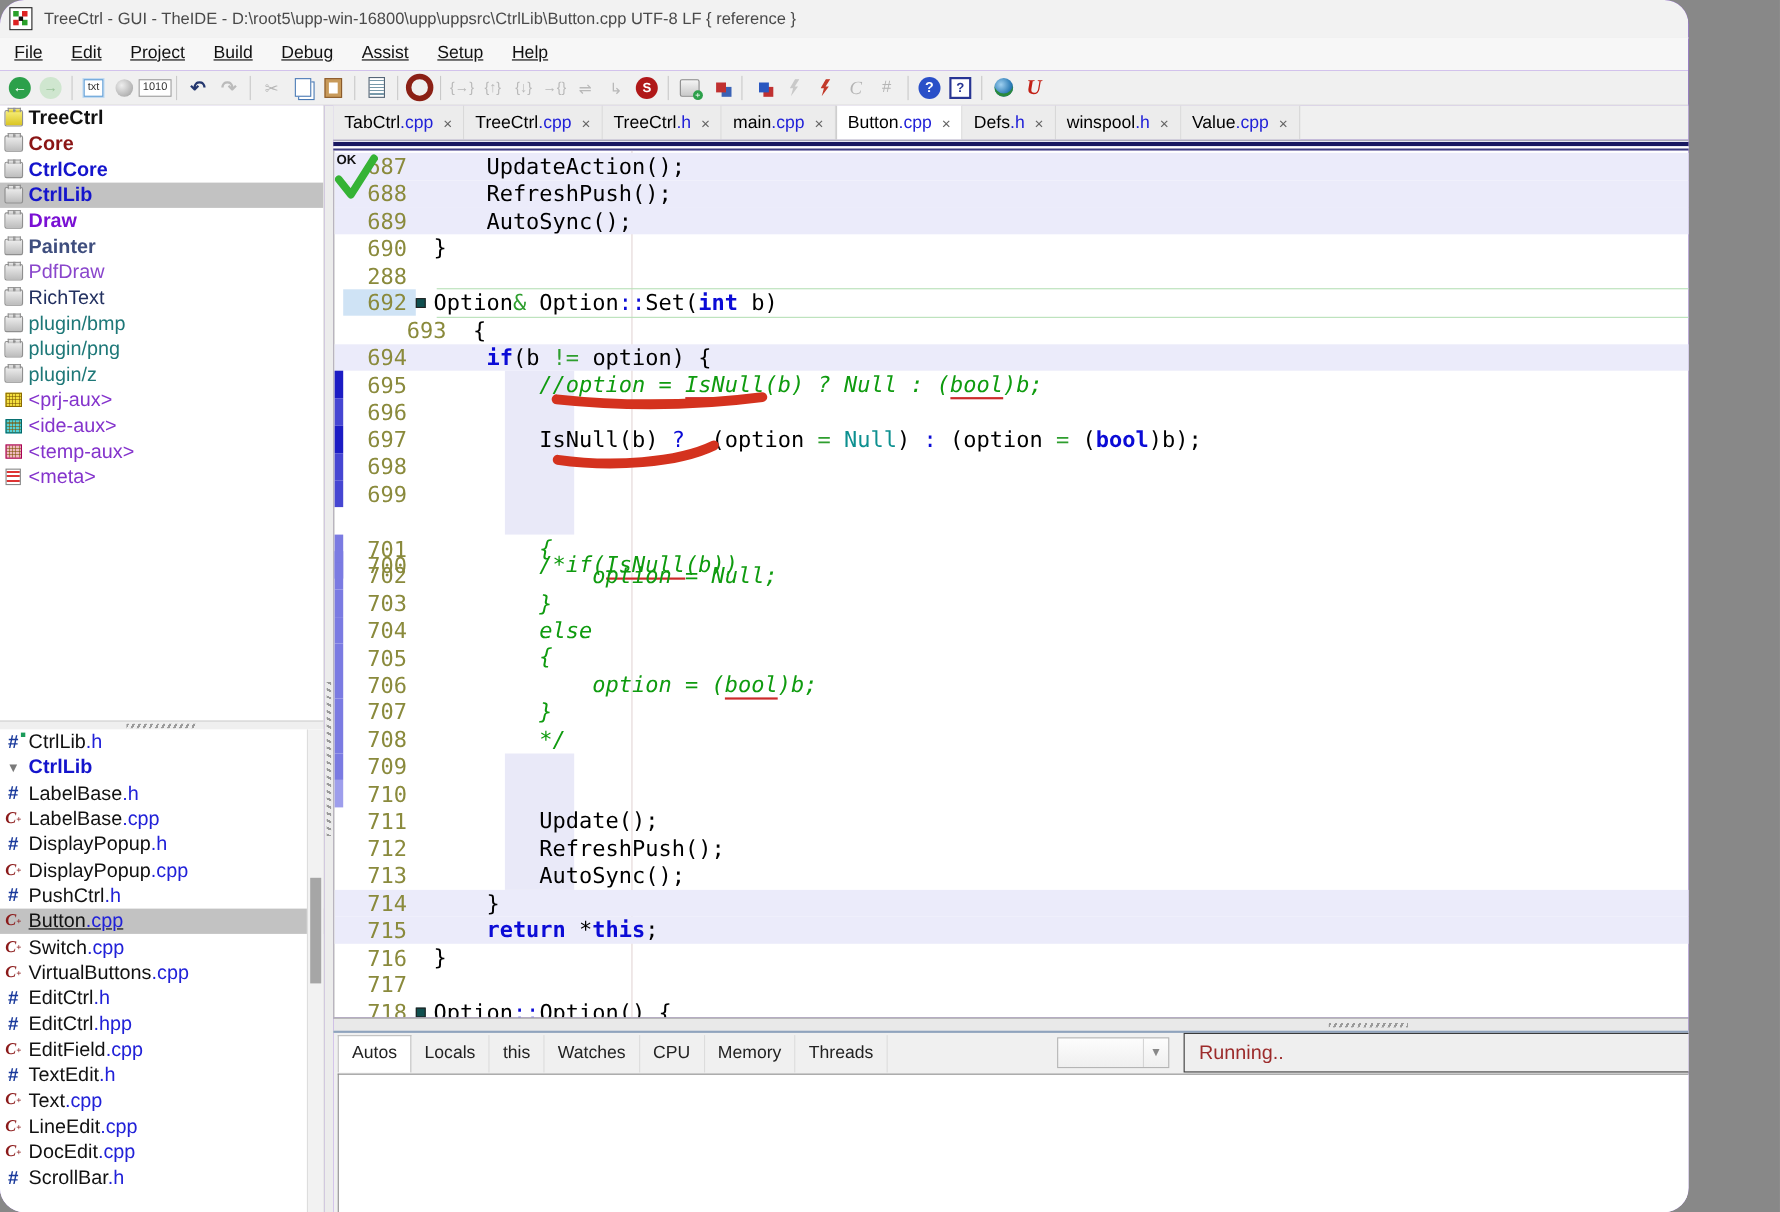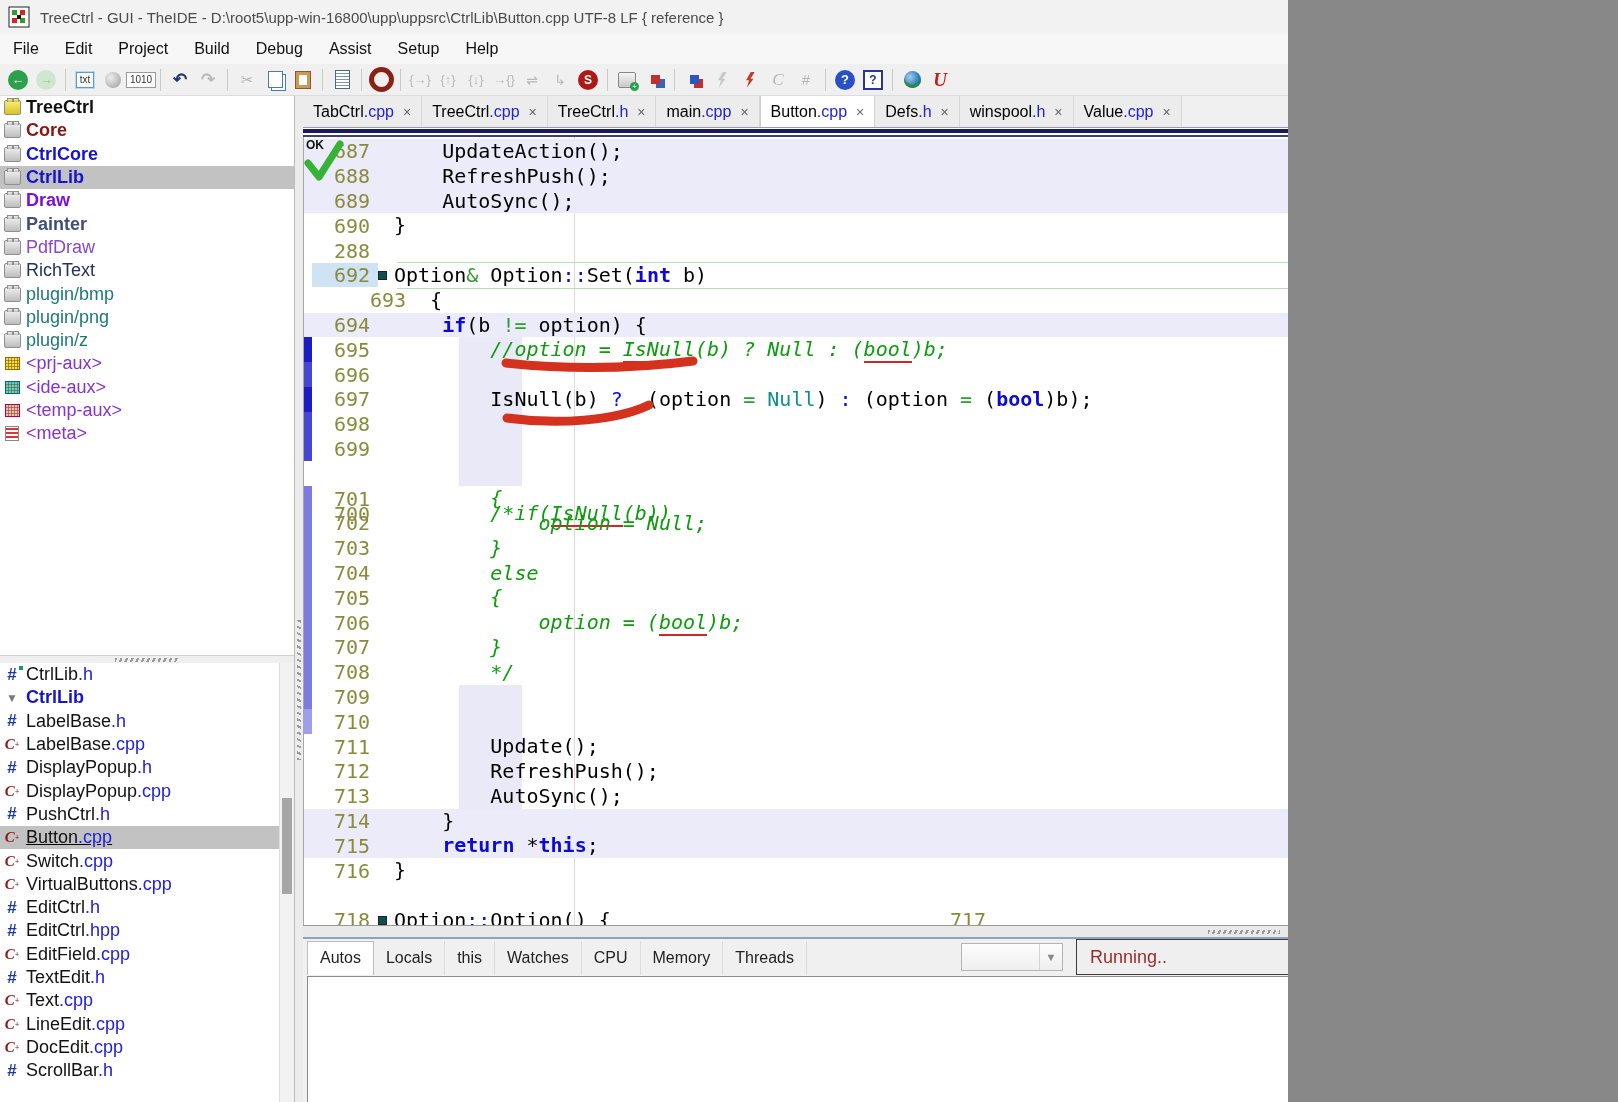--- a/index.html
+++ b/index.html
@@ -1,24 +1,24 @@
 <!DOCTYPE html>
 <html><head>
 <meta charset="utf-8">
 <style>
   html,body{margin:0;padding:0;background:#888;}
-  #screen{position:relative;width:1288px;height:1102px;background:#6d28d9;overflow:hidden;
-          font-family:"Liberation Sans",sans-serif;-webkit-font-smoothing:antialiased;}
+  #screen{position:relative;width:1535px;height:1102px;background:#6d28d9;overflow:hidden;
+          font-family:"Liberation Sans",sans-serif;border-radius:22px;-webkit-font-smoothing:antialiased;}
   
   .titlebar{position:absolute;left:0;top:0;width:100%;height:34px;background:#f2f2f2;
             display:flex;align-items:center;border-bottom:1px solid #e3e3e3;}
   .appicon{width:22px;height:22px;margin:0 10px 0 8px;flex:0 0 auto;}
   .titletext{font-size:15px;color:#4a4a4a;white-space:nowrap;}
   .menubar{position:absolute;left:0;top:34px;width:100%;height:30px;background:#f7f7f7;
-           display:flex;align-items:center;}
+           display:flex;align-items:center;text-decoration:underline;}
   .menuitem{font-size:16px;color:#111;padding:0 13px;line-height:30px;cursor:default;}
   .toolbar{position:absolute;left:0;top:64px;width:100%;height:32px;background:#f0f0f0;
            border-bottom:1px solid #dcdcdc;display:flex;align-items:center;padding-left:4px;box-sizing:border-box;}
   .tbtn{width:26px;height:26px;display:inline-flex;align-items:center;justify-content:center;
         margin:0 1px;font-size:15px;flex:0 0 auto;}
   .tsep{width:1px;height:22px;background:#c9c9c9;margin:0 5px;flex:0 0 auto;}
   .ticon-circle{width:20px;height:20px;border-radius:50%;display:flex;align-items:center;justify-content:center;
                 color:#fff;font-size:13px;font-weight:bold;}
   .tbox{border:1px solid #9a9a9a;background:#fff;font-size:10px;padding:2px 3px;color:#333;line-height:1;}
   .tbox.active{border:1px solid #5b9bd5;box-shadow:0 0 0 1px #bcd8f0;}
@@ -657,21 +657,21 @@
             <div class="lnum">715</div>
             <div class="lmark"></div>
             <div class="ctext"><span class="tk-d">	</span><span class="tk-k">return</span><span class="tk-d"> *</span><span class="tk-k">this</span><span class="tk-d">;</span></div>
           </div>
           <div class="codeline" style="top: 721.2px;">
             <div class="gbar" style="background:transparent"></div>
             <div class="lnum">716</div>
             <div class="lmark"></div>
             <div class="ctext"><span class="tk-d">}</span></div>
           </div>
-          <div class="codeline" style="top: 746px; flex-direction: column;">
+          <div class="codeline" style="top: 746px;">
             <div class="gbar" style="background:transparent"></div>
             <div class="lnum">717</div>
             <div class="lmark"></div>
             <div class="ctext"></div>
           </div>
           <div class="codeline" style="top: 770.8px;">
             <div class="gbar" style="background:transparent"></div>
             <div class="lnum">718</div>
             <div class="lmark">
               <span class="sq"></span>

